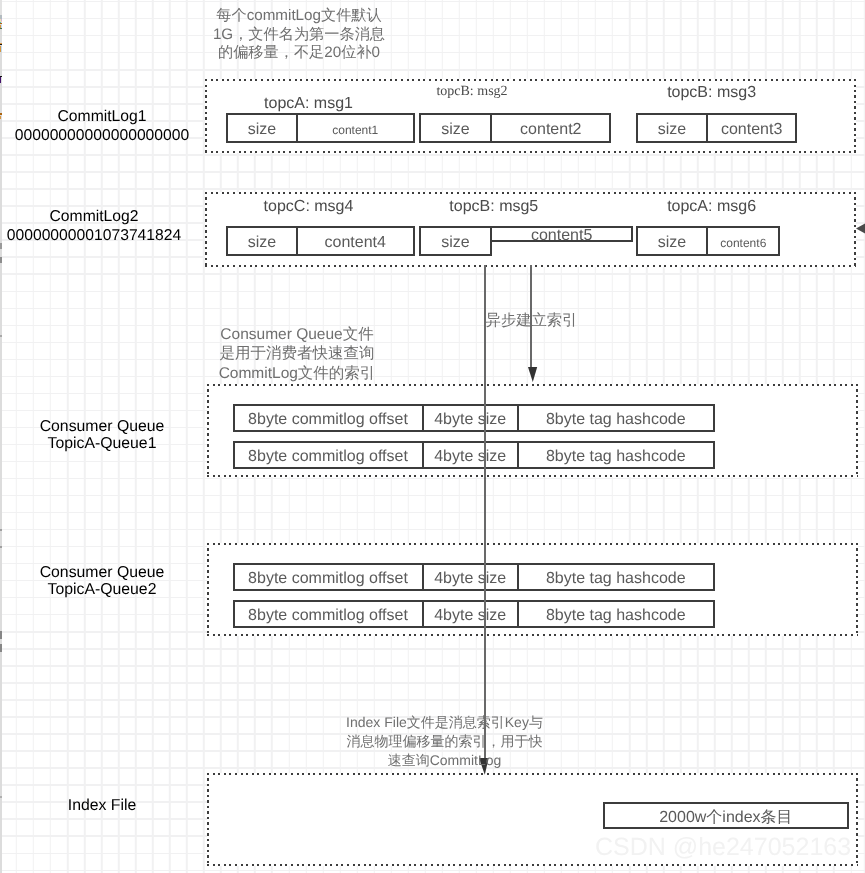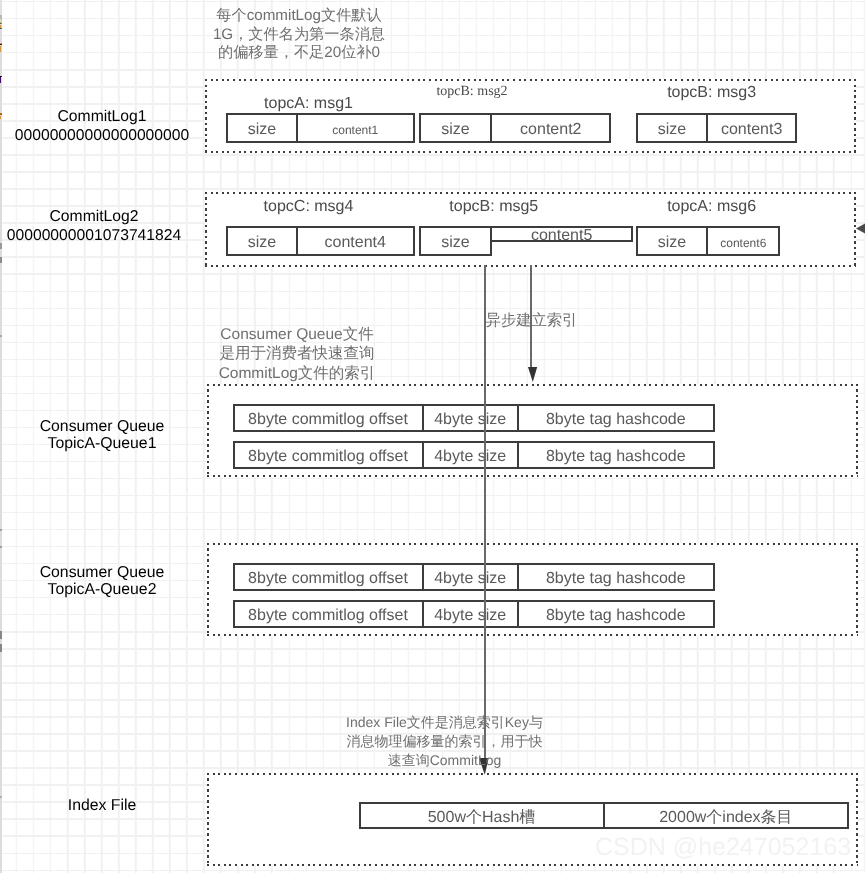--- a/index.html
+++ b/index.html
@@ -141,17 +141,16 @@
 
   <div class="note" style="left:444.5px;top:712.5px;width:290px;font-size:14px;line-height:19.2px;">Index File文件是消息索引Key与
 消息物理偏移量的索引，用于快
 速查询CommitLog</div>
   <svg class="arrow" style="left:479.2px;top:758.2px;" width="9.7" height="16.7" viewBox="0 0 97 167">
     <path d="M0 0 L97 0 L58 167 Z" fill="#333333"></path>
   </svg>
 
   <div class="rowlabel" style="left:2px;top:796.5px;width:200px;font-size:15.8px;line-height:17.5px;">Index File</div>
   <div class="dbox" style="left:207.3px;top:773px;width:650.6px;height:92.5px;"></div>
-  <div class="cell" style="left:358.5px;top:801.5px;width:246px;height:27.5px;font-size:16px;">500w个Hash槽</div>
   <div class="cell" style="left:602.5px;top:801.5px;width:246.8px;height:27.5px;font-size:16px;">2000w个index条目</div>
 
   <div class="wmark" style="left:595px;top:833px;">CSDN @he247052163</div>
 </div>
 
 </body></html>

